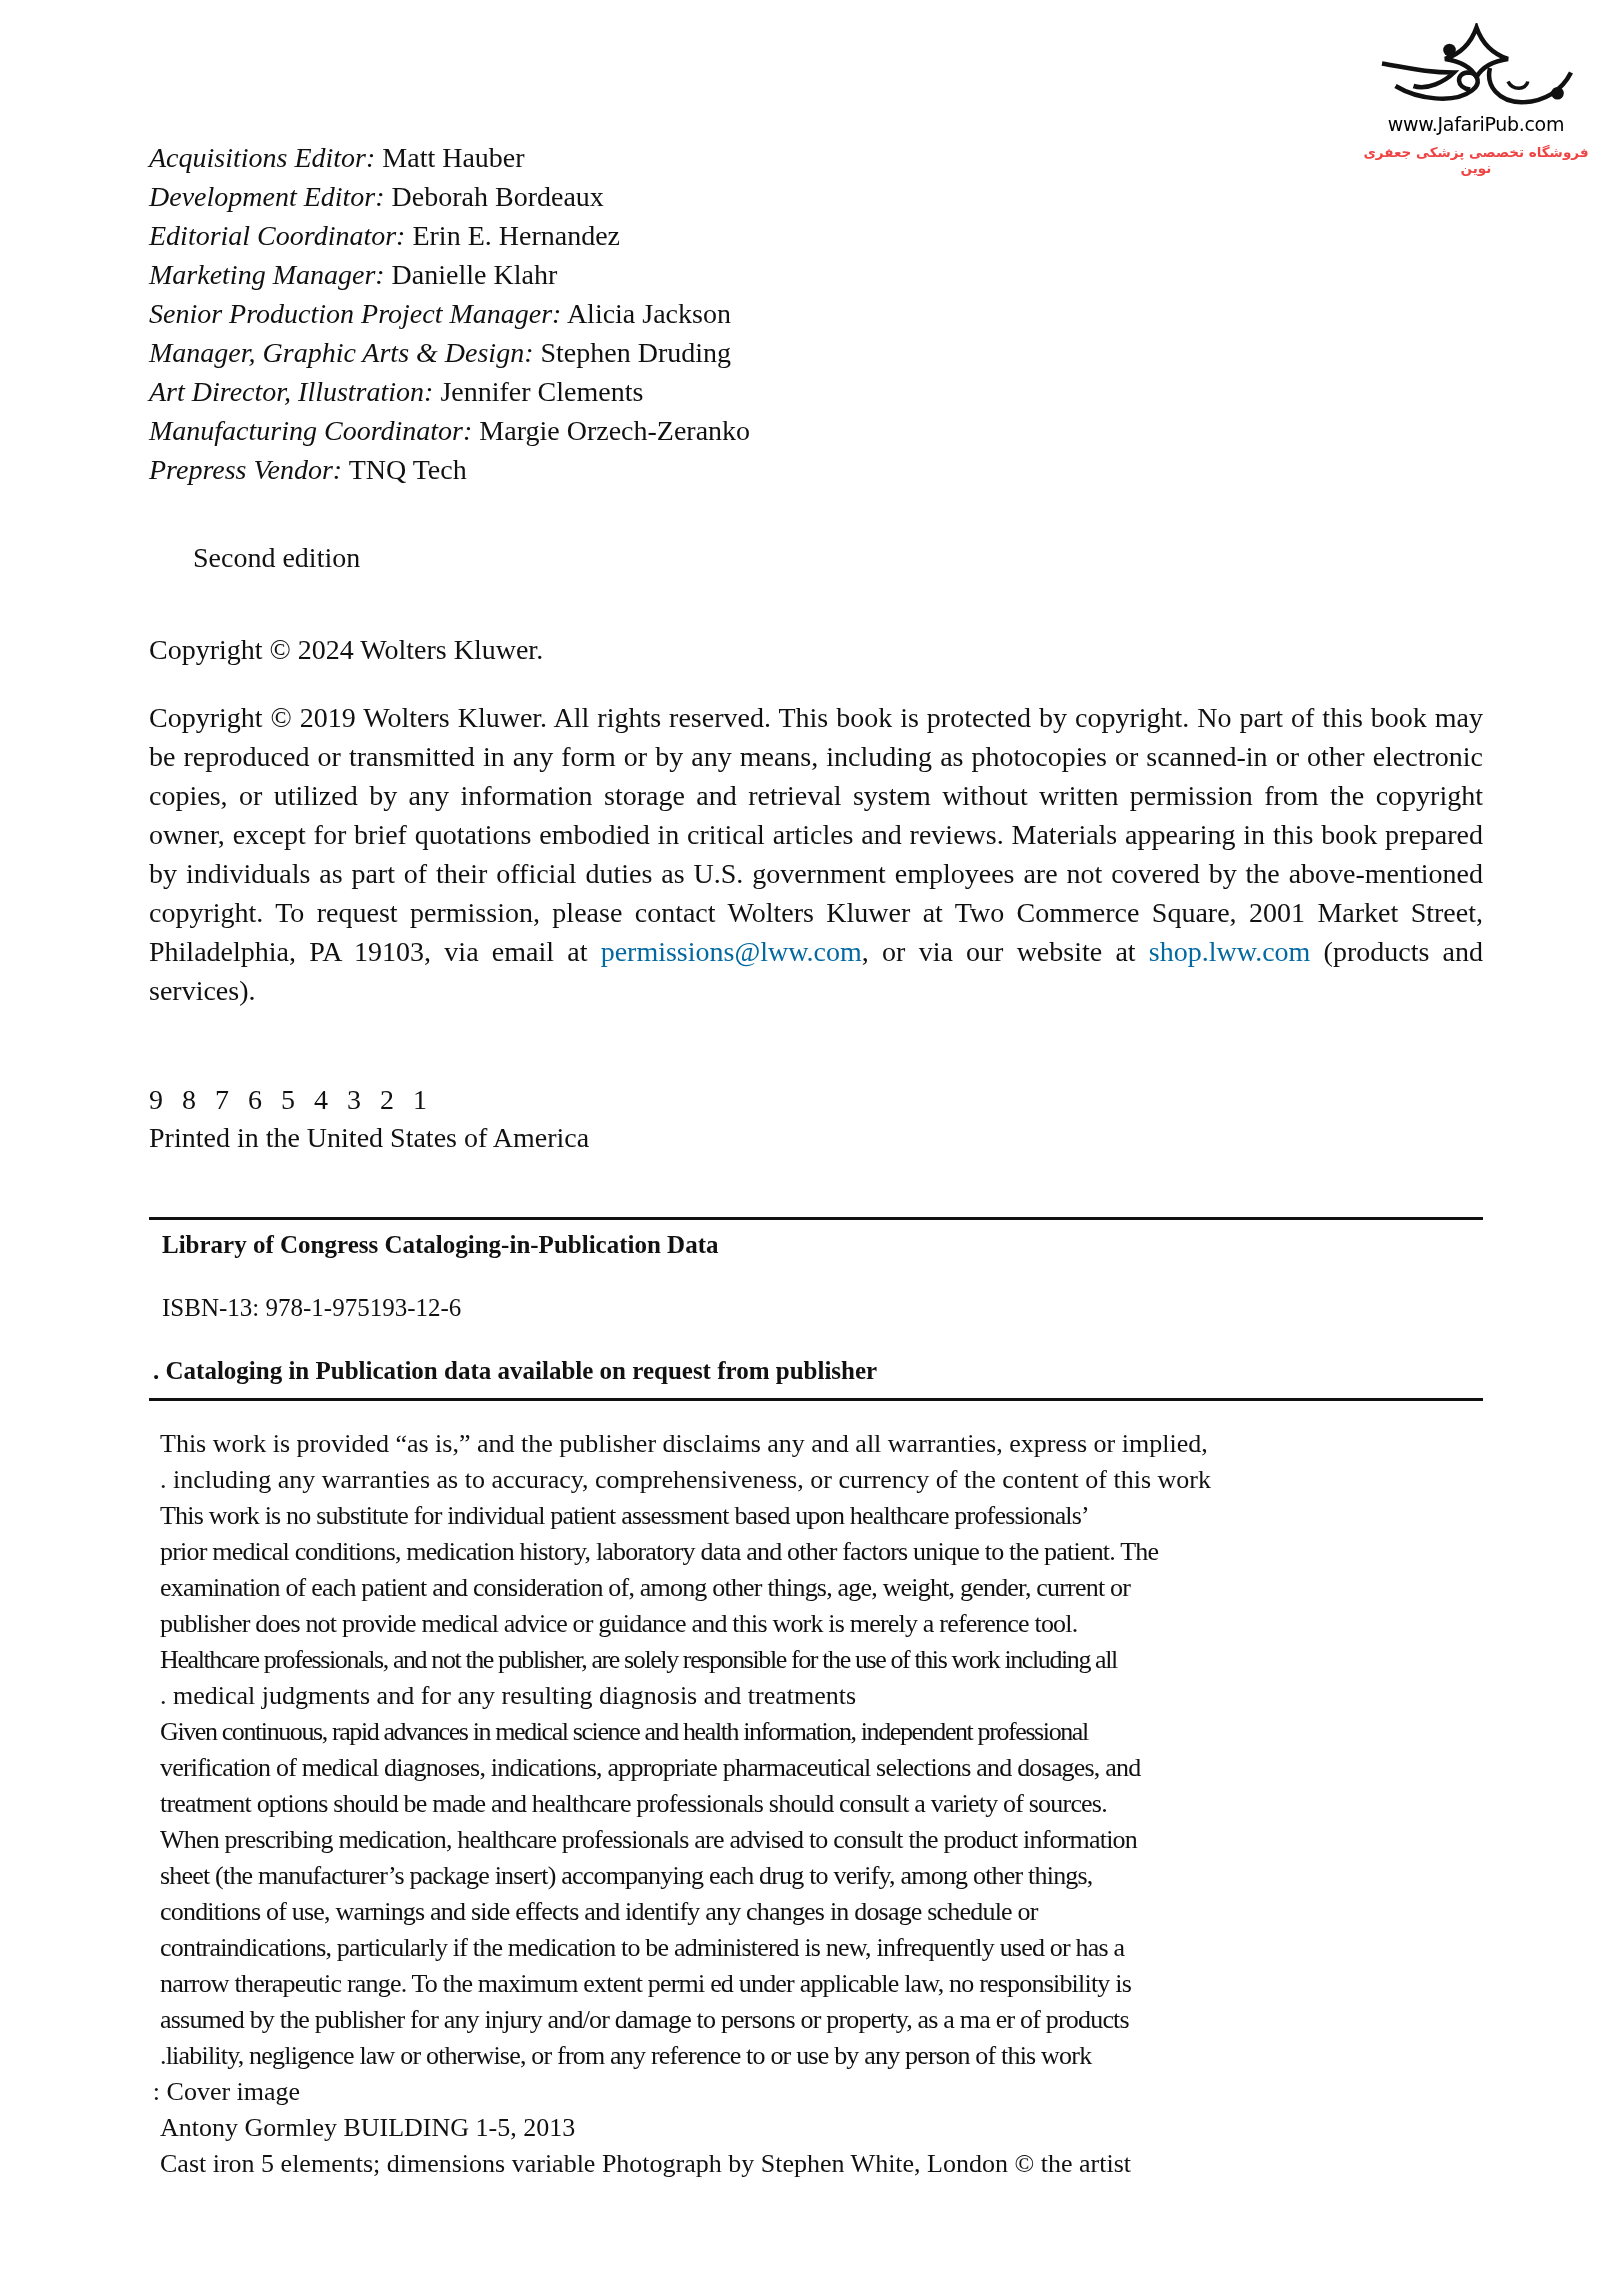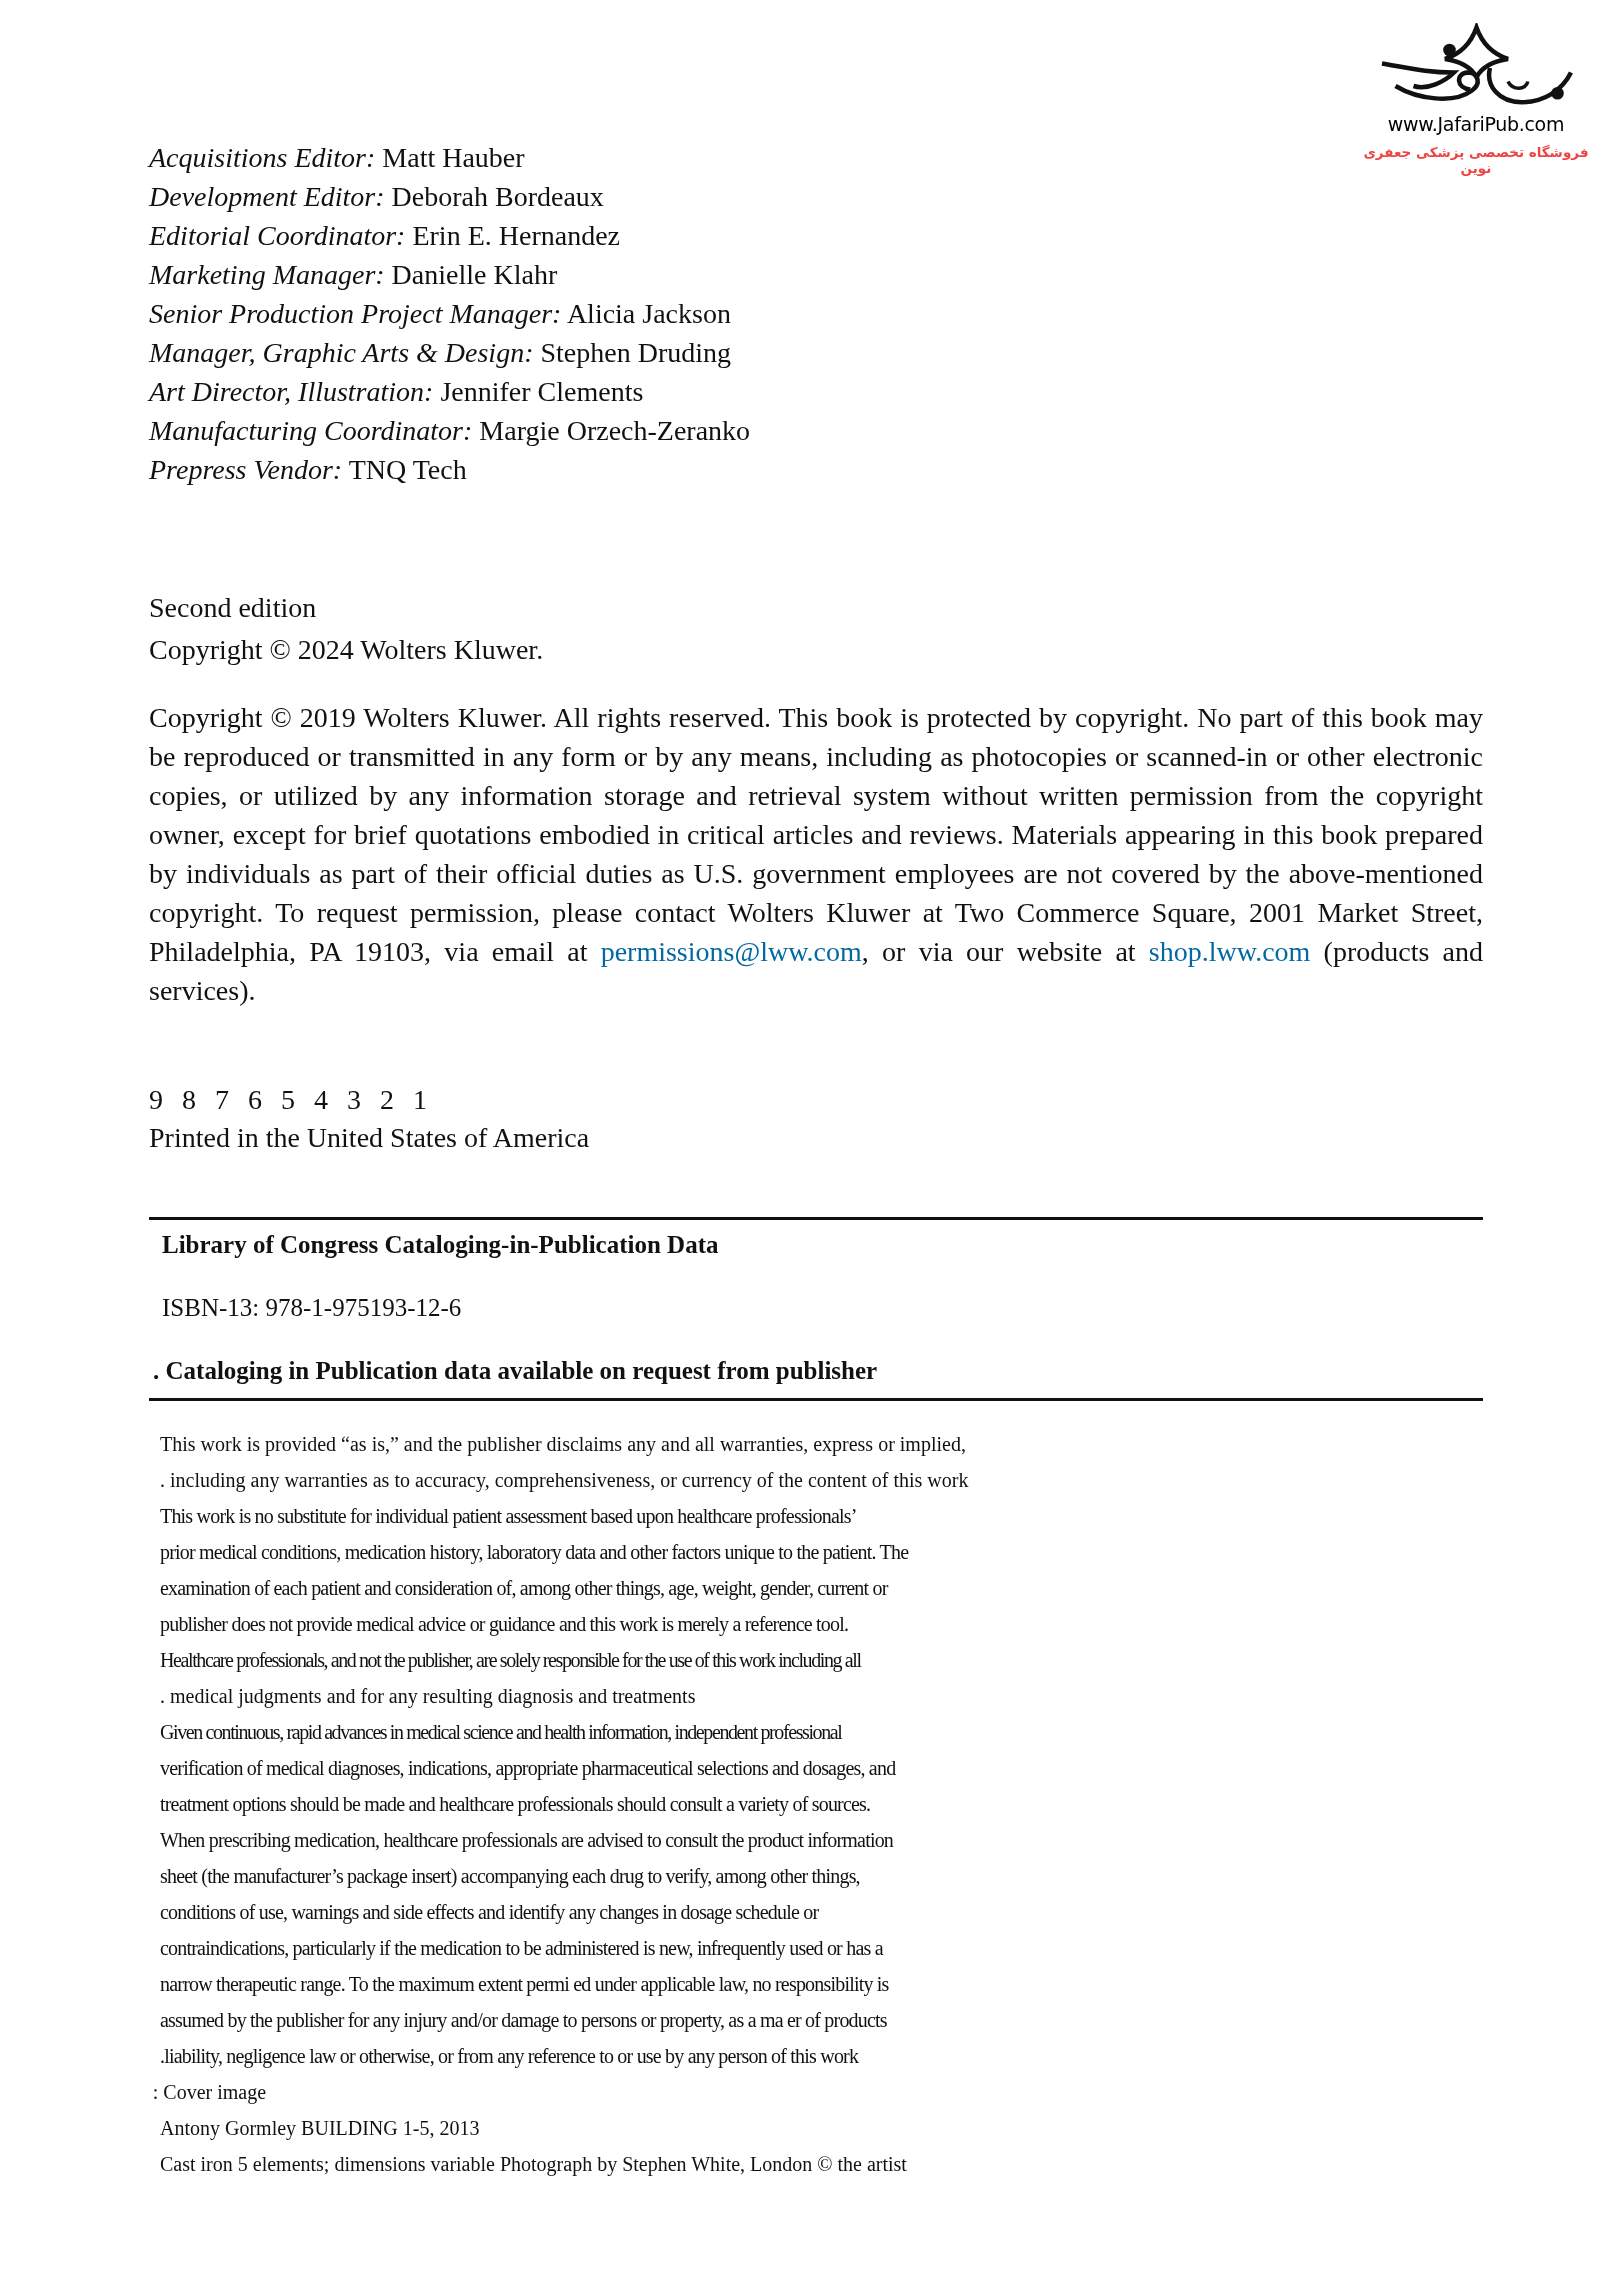--- a/index.html
+++ b/index.html
@@ -12,41 +12,41 @@
     text-align: center;
   }
   .logo svg { display: block; margin: 0 auto; }
   .logo .url { font-family: "DejaVu Sans", "Liberation Sans", sans-serif; font-size: 19px; color: #000000; margin-top: 0px; letter-spacing: -0.3px; }
   .logo .fa { font-family: "DejaVu Sans", sans-serif; font-size: 13.5px; color: #ef4444; margin-top: 9px; direction: rtl; font-weight: bold; }
 
   .credits { position: absolute; left: 149px; top: 138px; font-size: 28px; line-height: 39px; }
   .credits .role { font-style: italic; }
 
   .para { position: absolute; left: 149px; font-size: 28px; line-height: 39px; }
-  .edition { top: 588px; }
+  .edition { top: 538px; margin-left: 44px; }
   .copy2024 { top: 630px; }
   .copyright-block {
     top: 698px; width: 1334px; text-align: justify; font-size: 28px; line-height: 39px;
   }
   .copyright-block a { color: #0369a1; text-decoration: none; }
   .printline { top: 1080px; letter-spacing: 0; }
   .printline span { display: inline-block; margin-right: 19px; }
   .printed { top: 1118px; }
 
   .rule { position: absolute; left: 149px; width: 1334px; height: 2.7px; background: #111; }
   .rule-top { top: 1217px; }
   .rule-bottom { top: 1398px; }
 
   .cip { position: absolute; left: 162px; font-size: 25px; }
   .cip-title { top: 1231px; font-weight: bold; }
   .cip-isbn { top: 1294px; }
   .cip-note { top: 1357px; left: 153px; font-weight: bold; }
 
   .disclaimer {
-    position: absolute; left: 160px; top: 1426px; font-size: 20px; line-height: 36px;
+    position: absolute; left: 160px; top: 1426px; font-size: 26px; line-height: 36px;
   }
   .disclaimer div { white-space: nowrap; }
   .disclaimer .tight { letter-spacing: -0.8px; }
   .disclaimer .tighter { letter-spacing: -1.4px; }
   .disclaimer .cover-label { margin-left: -7.2px; }
 </style>
 </head>
 <body>
 
 <div class="logo">

